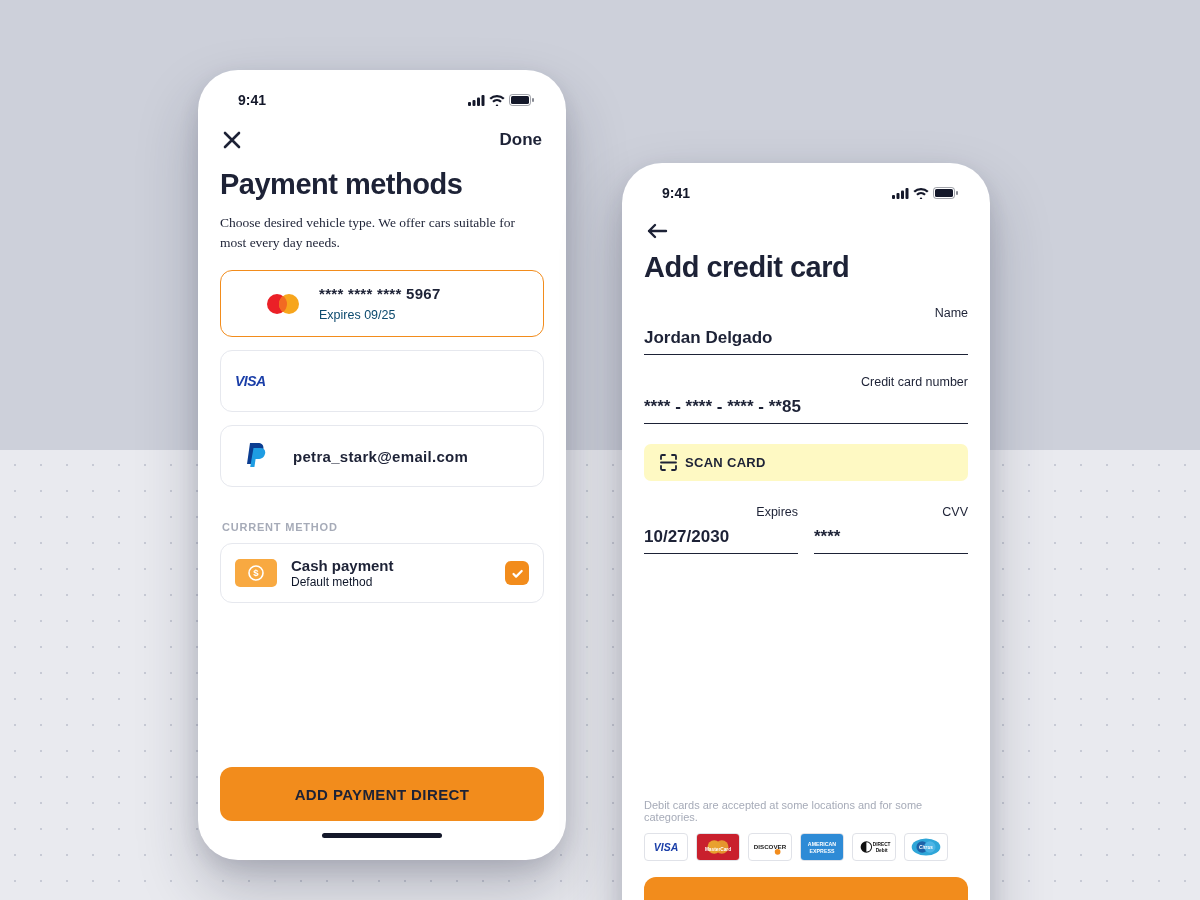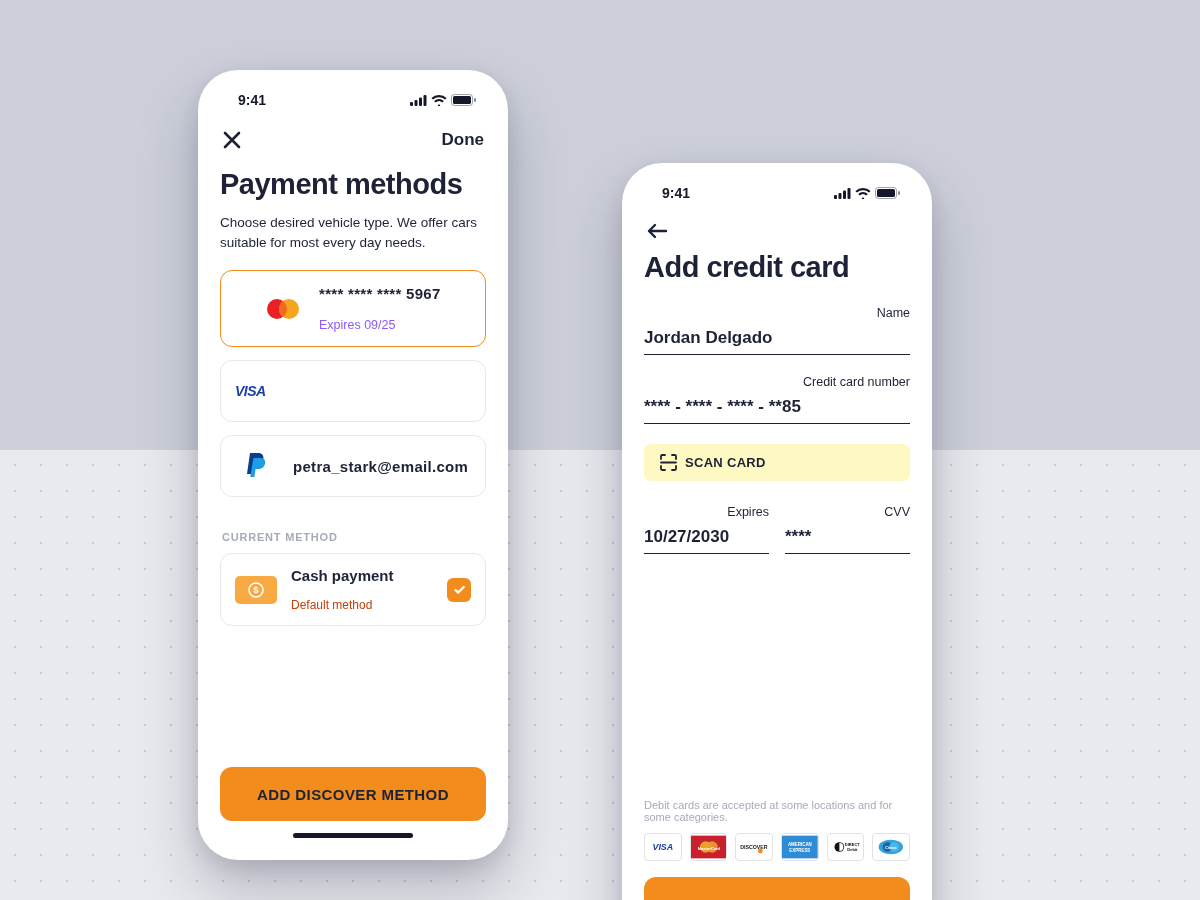--- a/index.html
+++ b/index.html
@@ -13,21 +13,21 @@
   .bg-lower {
     position: absolute;
     top: 50%; left: 0; right: 0; bottom: 0;
     background-color: #e9eaef;
     background-image: radial-gradient(#c7cad5 1.2px, transparent 1.2px);
     background-size: 26px 26px;
     background-position: 2px 2px;
   }
   .phone {
     position: absolute;
-    width: 310px;
+    width: 368px;
     height: 790px;
     background: #fff;
     border-radius: 40px;
     box-shadow: 0 30px 60px rgba(30,35,60,0.25), 0 8px 20px rgba(30,35,60,0.12);
     padding: 18px 22px 22px 22px;
     display: flex;
     flex-direction: column;
   }
   .phone-a { top: 70px; left: 198px; }
   .phone-b { top: 163px; left: 622px; }
@@ -44,51 +44,52 @@
   .icon-btn { cursor: pointer; display: inline-flex; }
   .done-btn { font-size: 17px; font-weight: 700; color: #1d2236; cursor: pointer; }
   .title {
     font-size: 29px; font-weight: 800; color: #1d2236;
     letter-spacing: -0.5px;
     padding: 4px 0 12px 0;
   }
   .subtitle {
     font-size: 13.5px; color: #1d2236; line-height: 1.45;
     padding-bottom: 18px;
+    font-family: Liberation Serif, serif;
   }
   .card-item {
     border: 1px solid #e6e8ee;
     border-radius: 12px;
     padding: 14px 14px;
     display: flex; align-items: center; gap: 14px;
     margin-bottom: 13px;
     cursor: pointer;
     background: #fff;
   }
   .card-item.selected { border-color: #f28c1c; border-width: 1.5px; padding-left: 40px; }
   .card-logo { width: 44px; height: 32px; display: flex; align-items: center; justify-content: center; }
   .card-text { flex: 1; }
   .card-number { font-size: 15px; font-weight: 700; color: #1d2236; letter-spacing: 0.3px; }
-  .card-expiry { font-size: 12.5px; color: #8b5cf6; margin-top: 16px; }
+  .card-expiry { font-size: 12.5px; color: #0c4a6e; margin-top: 6px; }
   .section-label {
     font-size: 11px; font-weight: 700; letter-spacing: 0.8px;
     color: #a6abb8; padding: 8px 0 10px 2px; margin-top: 13px;
   }
   .cash-row {
     border: 1px solid #e6e8ee; border-radius: 12px;
     padding: 13px 14px; display: flex; align-items: center; gap: 14px;
     background: #fff;
   }
   .cash-icon {
     width: 42px; height: 28px; background: #f8a941; border-radius: 5px;
     display: flex; align-items: center; justify-content: center;
   }
   .cash-text { flex: 1; }
   .cash-title { font-size: 15px; font-weight: 700; color: #1d2236; }
-  .cash-sub { font-size: 12px; color: #c2410c; margin-top: 14px; }
+  .cash-sub { font-size: 12px; color: #0f172a; margin-top: 1px; }
   .check-badge {
     width: 24px; height: 24px; background: #f28c1c; border-radius: 6px;
     display: flex; align-items: center; justify-content: center;
   }
   .spacer { flex: 1; }
   .primary-btn {
     background: #f28c1c; color: #1d2236;
     border-radius: 12px; height: 54px;
     display: flex; align-items: center; justify-content: center;
     font-size: 15px; font-weight: 800; letter-spacing: 0.4px;
@@ -213,21 +214,21 @@
     </span>
     <span class="check-badge">
       <svg width="13" height="13" viewBox="0 0 13 13">
           <path d="M2.5 7l2.6 2.6L10.7 4" stroke="#fff" stroke-width="2.2" fill="none" stroke-linecap="round" stroke-linejoin="round"></path>
         </svg>
     </span>
   </div>
 
   <div class="spacer"></div>
 
-  <div class="primary-btn">ADD DISCOVER METHOD</div>
+  <div class="primary-btn">ADD PAYMENT DIRECT</div>
   <div class="home-indicator"></div>
 </div>
 
 <div class="phone phone-b">
   <div class="status-bar">
     <span>9:41</span>
     <span class="status-icons">
       <svg width="17" height="11" viewBox="0 0 17 11">
           <rect x="0" y="7" width="3" height="4" rx="1" fill="#14182a"></rect>
           <rect x="4.5" y="5" width="3" height="6" rx="1" fill="#14182a"></rect>

